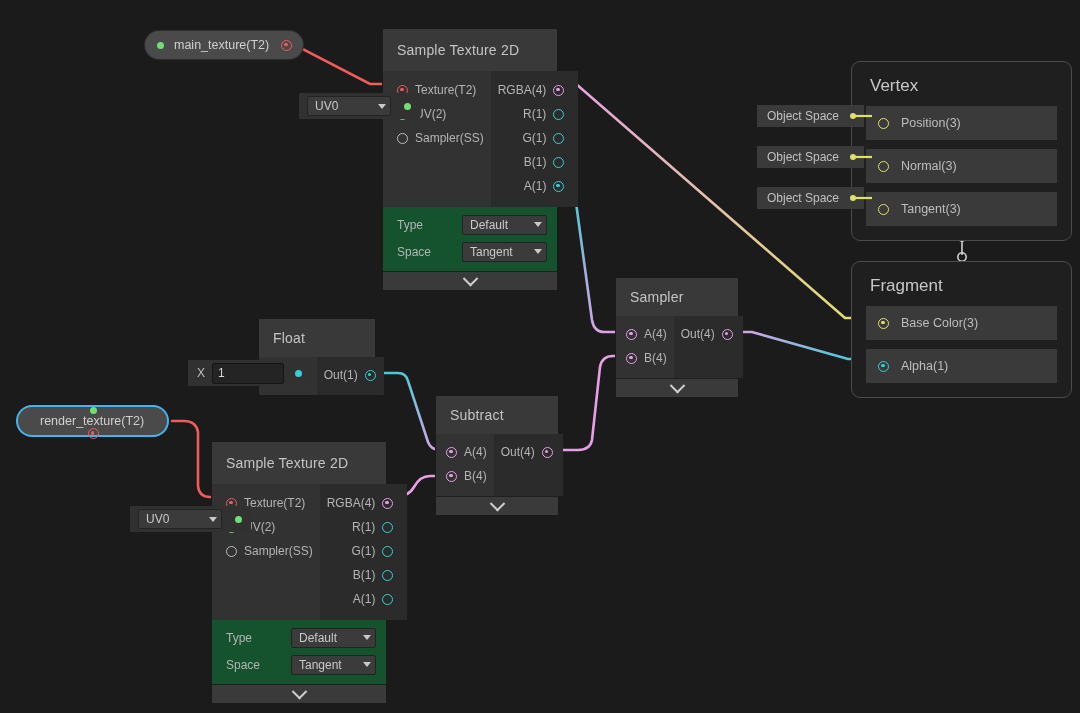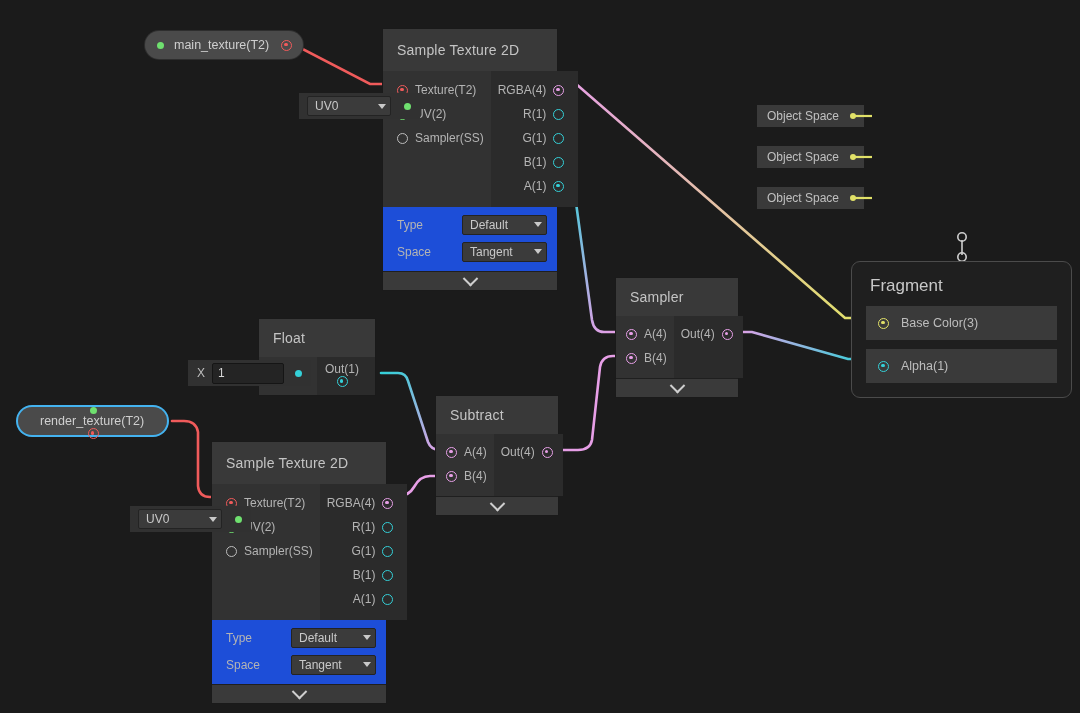--- a/index.html
+++ b/index.html
@@ -26,21 +26,21 @@
         border:1.6px solid #8a8a8a;background:transparent;flex:none;}
   .slot.filled{position:relative;}
   .slot.filled:after{content:"";position:absolute;left:2px;top:2px;
         width:3.8px;height:3.8px;border-radius:50%;background:currentColor;}
   .c-tex{border-color:#f05b5b;color:#f05b5b;}
   .c-uv{border-color:#6fe06f;color:#6fe06f;}
   .c-ss{border-color:#bdbdbd;color:#bdbdbd;}
   .c-v4{border-color:#e79fe7;color:#e79fe7;}
   .c-v1{border-color:#34d0d8;color:#34d0d8;}
 
-  .settings{background:#1d4ed8;padding:4px 0 6px 0;}
+  .settings{background:#14532d;padding:4px 0 6px 0;}
   .srow{display:flex;align-items:center;height:27px;padding:0 10px 0 14px;}
   .srow .sl{font-size:12px;color:#b4b4b4;flex:1;}
   .dropdown{background:#3b3b3b;border:1px solid #232323;border-radius:2px;
             height:18px;min-width:72px;display:flex;align-items:center;
             padding:0 4px 0 7px;font-size:12px;color:#c9c9c9;}
   .dropdown .dtxt{flex:1;}
   .caret{width:0;height:0;border-left:4px solid transparent;
          border-right:4px solid transparent;border-top:5px solid #c9c9c9;margin-left:6px;}
   .collapse{background:#3a3a3a;height:18px;display:flex;align-items:center;
             justify-content:center;border-top:1px solid #1f1f1f;}
@@ -310,21 +310,21 @@
   <div class="node" style="left:259px;top:319px;width:116px;">
     <div class="title" style="padding:11px 14px;">Float</div>
     <div class="ports">
       <div class="col-in" style="padding:6px 0 8px 0;">
         <div class="prow in" style="padding-left:10px;">
           <span class="slot c-v1"></span>
           <span class="lbl">X(1)</span>
         </div>
       </div>
       <div class="col-out" style="padding:6px 0 8px 0;">
-        <div class="prow out" style="padding-right:8px;flex-direction:column;">
+        <div class="prow out" style="padding-right:8px;">
           <span class="lbl">Out(1)</span>
           <span class="slot filled c-v1"></span>
         </div>
       </div>
     </div>
   </div>
 
   <div class="node" style="left:436px;top:396px;width:122px;">
     <div class="title" style="padding:11px 14px;">Subtract</div>
     <div class="ports">
@@ -387,20 +387,35 @@
     <span class="sctxt">Object Space</span>
     <span class="scdot"></span>
   </div>
 
   <svg class="wires" style="z-index:13;">
     <path d="M 853 116 L 872 116" stroke="#e1e168" stroke-width="2.2" fill="none"></path>
     <path d="M 853 157 L 872 157" stroke="#e1e168" stroke-width="2.2" fill="none"></path>
     <path d="M 853 198 L 872 198" stroke="#e1e168" stroke-width="2.2" fill="none"></path>
   </svg>
 
+  <div class="stack" style="left:851px;top:61px;width:221px;">
+    <div class="stitle">Vertex</div>
+    <div class="blockrow">
+      <span class="bslot hollow"></span>
+      <span class="blbl">Position(3)</span>
+    </div>
+    <div class="blockrow">
+      <span class="bslot hollow"></span>
+      <span class="blbl">Normal(3)</span>
+    </div>
+    <div class="blockrow">
+      <span class="bslot hollow"></span>
+      <span class="blbl">Tangent(3)</span>
+    </div>
+  </div>
 
   <div class="stack" style="left:851px;top:261px;width:221px;">
     <div class="stitle">Fragment</div>
     <div class="blockrow">
       <span class="bslot"></span>
       <span class="blbl">Base Color(3)</span>
     </div>
     <div class="blockrow">
       <span class="bslot cy"></span>
       <span class="blbl">Alpha(1)</span>

